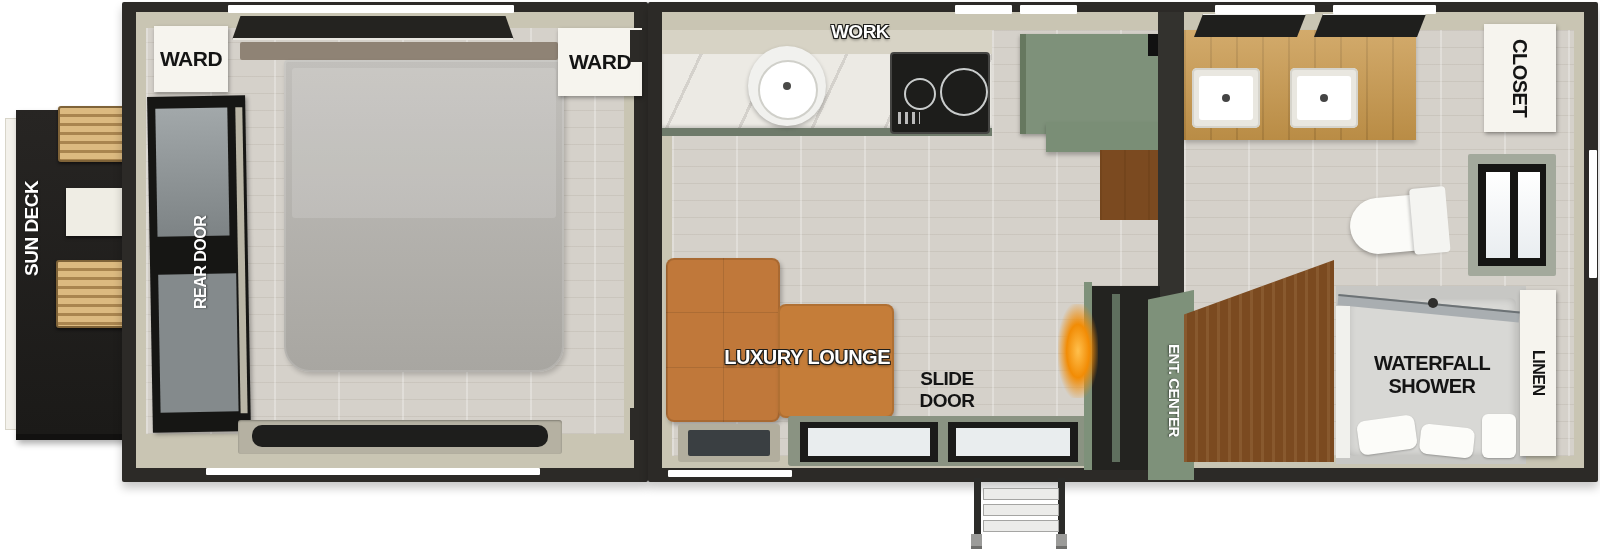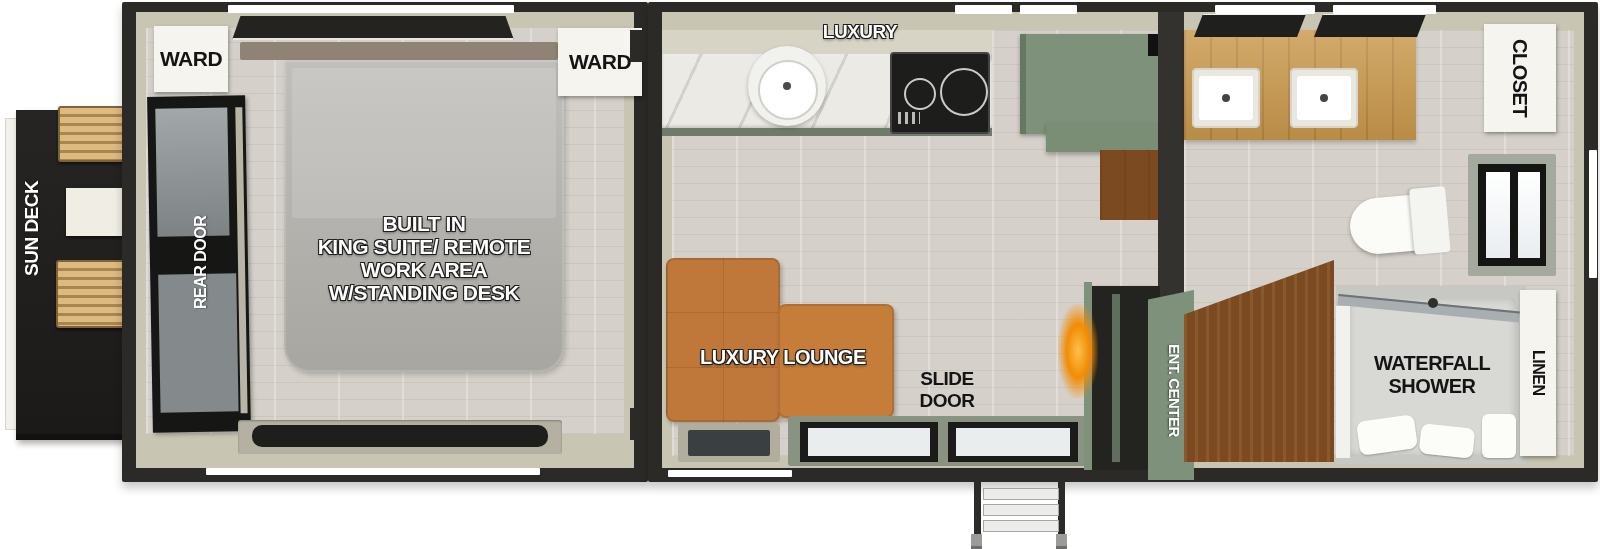--- a/index.html
+++ b/index.html
@@ -46,24 +46,20 @@
   <div class="abs module" style="left:122px;top:2px;width:526px;height:480px;"></div>
   <div class="abs interior" style="left:136px;top:12px;width:498px;height:456px;"></div>
   <div class="abs floor" style="left:146px;top:28px;width:478px;height:406px;"></div>
   <div class="abs white-strip" style="left:228px;top:5px;width:286px;height:8px;"></div>
 
   <div class="abs" style="left:232px;top:16px;width:282px;height:22px;background:#242320;border-bottom:2px solid #e8e6e0;clip-path:polygon(3% 0,97% 0,100% 100%,0 100%);"></div>
   <div class="abs" style="left:240px;top:42px;width:318px;height:18px;background:#8f8375;border-radius:2px;"></div>
   <div class="abs" style="left:284px;top:60px;width:280px;height:312px;border-radius:4px 4px 26px 26px;background:linear-gradient(180deg,#c1bfbb,#a8a6a1);box-shadow:inset 0 0 0 2px rgba(255,255,255,.14),2px 3px 5px rgba(0,0,0,.18);">
     <div class="abs" style="left:8px;top:8px;width:264px;height:150px;background:rgba(255,255,255,.14);border-radius:3px;"></div>
   </div>
-  <div class="abs lbl pre outline-txt" style="left:296px;top:212px;width:256px;font-size:21px;line-height:23px;">BUILT IN
-KING SUITE/ REMOTE
-WORK AREA
-W/STANDING DESK</div>
 
   <div class="abs" style="left:150px;top:96px;width:98px;height:336px;background:#161614;transform:rotate(-1deg);box-shadow:2px 2px 4px rgba(0,0,0,.3);">
     <div class="abs" style="left:8px;top:12px;width:72px;height:128px;background:linear-gradient(180deg,#a2a8aa,#7d8385);"></div>
     <div class="abs" style="left:8px;top:178px;width:78px;height:138px;background:#848a8c;"></div>
     <div class="abs" style="left:88px;top:12px;width:7px;height:306px;background:#b9b5a5;"></div>
   </div>
   <div class="abs lbl vup soft-txt" style="left:192px;top:200px;width:26px;height:124px;font-size:16px;text-align:center;">REAR DOOR</div>
 
   <div class="abs white-box lbl" style="left:154px;top:26px;width:74px;height:66px;font-size:21px;">
     <span>WARD</span>
@@ -94,35 +90,35 @@
   <div class="abs" style="left:662px;top:128px;width:330px;height:8px;background:var(--sage_dark);"></div>
   <div class="abs" style="left:748px;top:46px;width:78px;height:80px;background:#f1f1ee;border-radius:50%;box-shadow:0 2px 4px rgba(0,0,0,.25);">
     <div class="abs" style="left:10px;top:14px;width:56px;height:56px;background:#ffffff;border:2px solid #d0d0ca;border-radius:50%;"></div>
     <div class="abs" style="left:35px;top:36px;width:8px;height:8px;background:#4a4a48;border-radius:50%;"></div>
   </div>
   <div class="abs" style="left:890px;top:52px;width:96px;height:78px;background:#1d1d1b;border:2px solid #454543;border-radius:4px;">
     <div class="ring" style="left:12px;top:24px;width:28px;height:28px;"></div>
     <div class="ring" style="left:48px;top:14px;width:44px;height:44px;"></div>
     <div class="abs" style="left:6px;top:58px;width:22px;height:12px;background:repeating-linear-gradient(90deg,#bbb 0 3px,transparent 3px 7px);"></div>
   </div>
-  <div class="abs lbl outline-txt" style="left:812px;top:22px;width:96px;font-size:19px;text-align:center;">LUXURY</div>
+  <div class="abs lbl outline-txt" style="left:812px;top:22px;width:96px;font-size:19px;text-align:center;">WORK</div>
 
   <div class="abs" style="left:1020px;top:34px;width:140px;height:100px;background:var(--sage);border-left:6px solid #66785f;box-shadow:0 2px 4px rgba(0,0,0,.3);">
     <div class="abs" style="left:122px;top:0;width:18px;height:22px;background:#111;"></div>
   </div>
   <div class="abs" style="left:1046px;top:122px;width:114px;height:30px;background:#7a8e76;box-shadow:0 3px 4px rgba(0,0,0,.25);"></div>
   <div class="abs wood-grain" style="left:1100px;top:150px;width:58px;height:70px;background-color:var(--cabinet_brown);"></div>
 
   <div class="abs" style="left:1158px;top:12px;width:26px;height:292px;background:#33322e;"></div>
 
   <div class="abs" style="left:666px;top:258px;width:114px;height:164px;background:var(--sofa);border-radius:8px;box-shadow:inset 0 0 0 2px rgba(0,0,0,.12),2px 3px 4px rgba(0,0,0,.25);
               background-image:linear-gradient(0deg, rgba(0,0,0,.1) 1px, transparent 1px),linear-gradient(90deg, rgba(0,0,0,.1) 1px, transparent 1px);
               background-size:57px 55px;"></div>
   <div class="abs" style="left:778px;top:304px;width:116px;height:114px;background:#c57d39;border-radius:8px;box-shadow:inset 0 0 0 2px rgba(0,0,0,.1),2px 3px 4px rgba(0,0,0,.25);"></div>
-  <div class="abs lbl outline-txt" style="left:700px;top:346px;width:190px;font-size:20px;text-align:left;">LUXURY LOUNGE</div>
+  <div class="abs lbl outline-txt" style="left:700px;top:346px;width:190px;font-size:20px;text-align:right;">LUXURY LOUNGE</div>
 
   <div class="abs lbl pre black-txt" style="left:912px;top:368px;width:70px;font-size:19px;line-height:22px;text-align:center;">SLIDE
 DOOR</div>
 
   <div class="abs" style="left:678px;top:424px;width:102px;height:38px;background:#b2ae9e;border-radius:3px;"></div>
   <div class="abs" style="left:688px;top:430px;width:82px;height:26px;background:#3a3f42;border-radius:2px;"></div>
   <div class="abs" style="left:788px;top:416px;width:318px;height:50px;background:#8a9382;border-radius:3px;"></div>
   <div class="abs" style="left:800px;top:422px;width:138px;height:40px;background:#1b1b19;">
     <div class="abs" style="left:8px;top:6px;width:122px;height:28px;background:#e9edee;"></div>
   </div>

